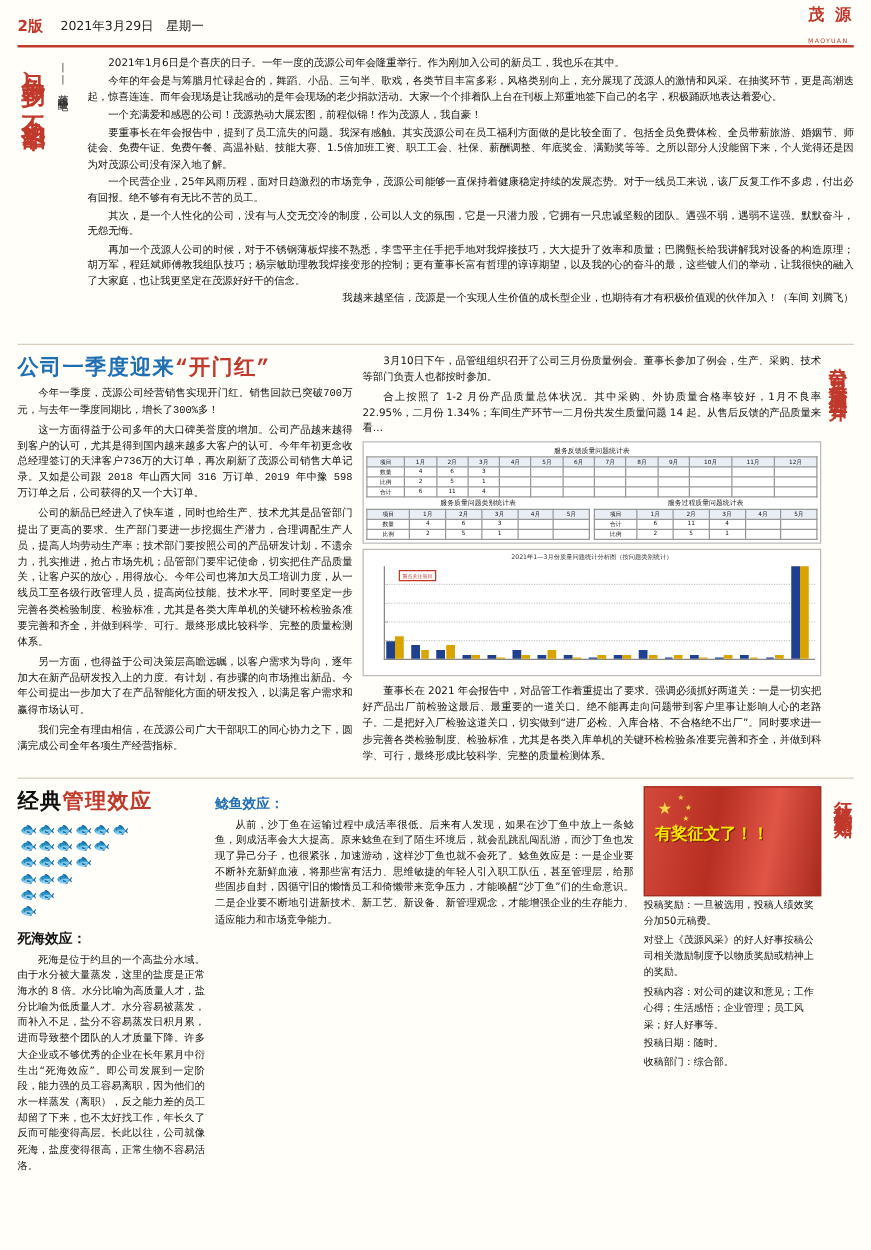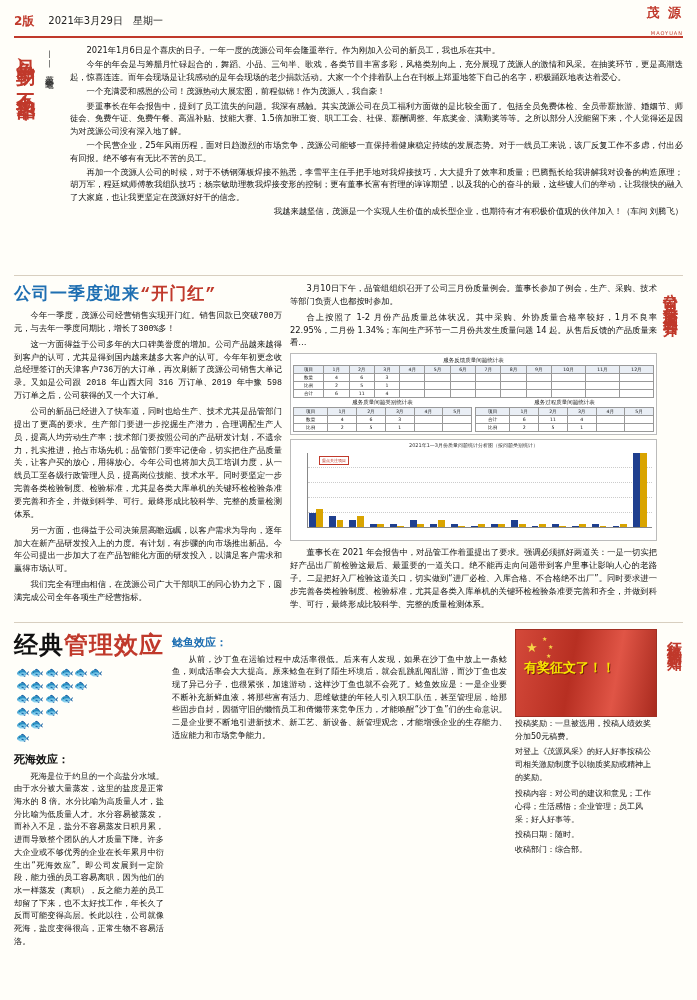--- a/index.html
+++ b/index.html
@@ -23,21 +23,21 @@
     border-bottom:2px solid #c0392b;
     padding-bottom:4px;
     height:22px;
   }
   .page-num{
     color:#c0392b;font-weight:bold;font-size:12px;margin-right:14px;
   }
   .mast-date{font-size:10px;color:#222;margin-right:10px;text-align:right;}
   .mast-week{font-size:10px;color:#222;}
   .mast-logo{
-    margin-left:auto;display:flex;flex-direction:column;align-items:flex-end;
+    margin-left:auto;display:flex;flex-direction:column;align-items:flex-start;
     line-height:1;
     gap:12px;
   }
   .mast-logo .cn{font-size:13px;font-weight:bold;color:#c0392b;letter-spacing:2px;}
   .mast-logo .en{font-size:5px;color:#c0392b;letter-spacing:1px;}
 
   
   .top-essay{
     display:flex;margin-top:6px;border-bottom:1px solid #d8cfc0;padding-bottom:6px;
   }
@@ -112,21 +112,21 @@
   .chart-note{position:absolute;left:28px;top:16px;font-size:4px;color:#c0392b;border:1px solid #c0392b;padding:1px 2px;background:#fff;}
 
   
   .bottom{
     display:flex;margin-top:8px;border-top:1px solid #d8cfc0;padding-top:6px;gap:8px;
   }
   .b-left{width:150px;flex:0 0 150px;}
   .b-mid{flex:1;}
   .b-right{width:168px;flex:0 0 168px;display:flex;}
   .jingdian{
-    font-size:24px;font-weight:bold;letter-spacing:1px;margin-bottom:6px;
+    font-size:17px;font-weight:bold;letter-spacing:1px;margin-bottom:6px;
   }
   .jingdian .k1{color:#111;}
   .jingdian .k2{color:#c0392b;}
   .fish-art{
     display:flex;flex-wrap:wrap;width:140px;gap:1px;margin:4px 0 8px 2px;
   }
   .fish{font-size:11px;color:#e2a33c;line-height:1;}
   .sub-h{font-size:11px;font-weight:bold;color:#111;margin:6px 0 3px 0;}
   .sub-h.blue{color:#1f6fb2;}
   .b-left .body-text,.b-mid .body-text{font-size:8.2px;}
@@ -173,20 +173,21 @@
     <div class="essay-title">
       <div class="vline">只争朝夕、不负韶华</div>
       <div class="sub">——茂源年会随笔</div>
     </div>
     <div class="essay-body">
       <p>2021年1月6日是个喜庆的日子。一年一度的茂源公司年会隆重举行。作为刚加入公司的新员工，我也乐在其中。</p>
       <p>今年的年会是与筹腊月忙碌起合的，舞蹈、小品、三句半、歌戏，各类节目丰富多彩，风格类别向上，充分展现了茂源人的激情和风采。在抽奖环节，更是高潮迭起，惊喜连连。而年会现场是让我感动的是年会现场的老少捐款活动。大家一个个排着队上台在刊板上郑重地签下自己的名字，积极踊跃地表达着爱心。</p>
       <p>一个充满爱和感恩的公司！茂源热动大展宏图，前程似锦！作为茂源人，我自豪！</p>
       <p>要重事长在年会报告中，提到了员工流失的问题。我深有感触。其实茂源公司在员工福利方面做的是比较全面了。包括全员免费体检、全员带薪旅游、婚姻节、师徒会、免费午证、免费午餐、高温补贴、技能大赛、1.5倍加班工资、职工工会、社保、薪酬调整、年底奖金、满勤奖等等。之所以部分人没能留下来，个人觉得还是因为对茂源公司没有深入地了解。</p>
       <p>一个民营企业，25年风雨历程，面对日趋激烈的市场竞争，茂源公司能够一直保持着健康稳定持续的发展态势。对于一线员工来说，该厂反复工作不多虑，付出必有回报。绝不够有有无比不苦的员工。</p>
+      <p>其次，是一个人性化的公司，没有与人交无交冷的制度，公司以人文的氛围，它是一只潜力股，它拥有一只忠诚坚毅的团队。遇强不弱，遇弱不逞强。默默奋斗，无怨无悔。</p>
       <p>再加一个茂源人公司的时候，对于不锈钢薄板焊接不熟悉，李雪平主任手把手地对我焊接技巧，大大提升了效率和质量；巴腾甄长给我讲解我对设备的构造原理；胡万军，程廷斌师傅教我组队技巧；杨宗敏助理教我焊接变形的控制；更有董事长富有哲理的谆谆期望，以及我的心的奋斗的最，这些镀人们的举动，让我很快的融入了大家庭，也让我更坚定在茂源好好干的信念。</p>
       <p class="essay-sign">我越来越坚信，茂源是一个实现人生价值的成长型企业，也期待有才有积极价值观的伙伴加入！（车间 刘腾飞）</p>
     </div>
   </div>
 
   <div class="mid">
 
     <div class="col-left">
       <div class="sec-head">
         <span>公司一季度迎来</span><span class="red">“开门红”</span>

